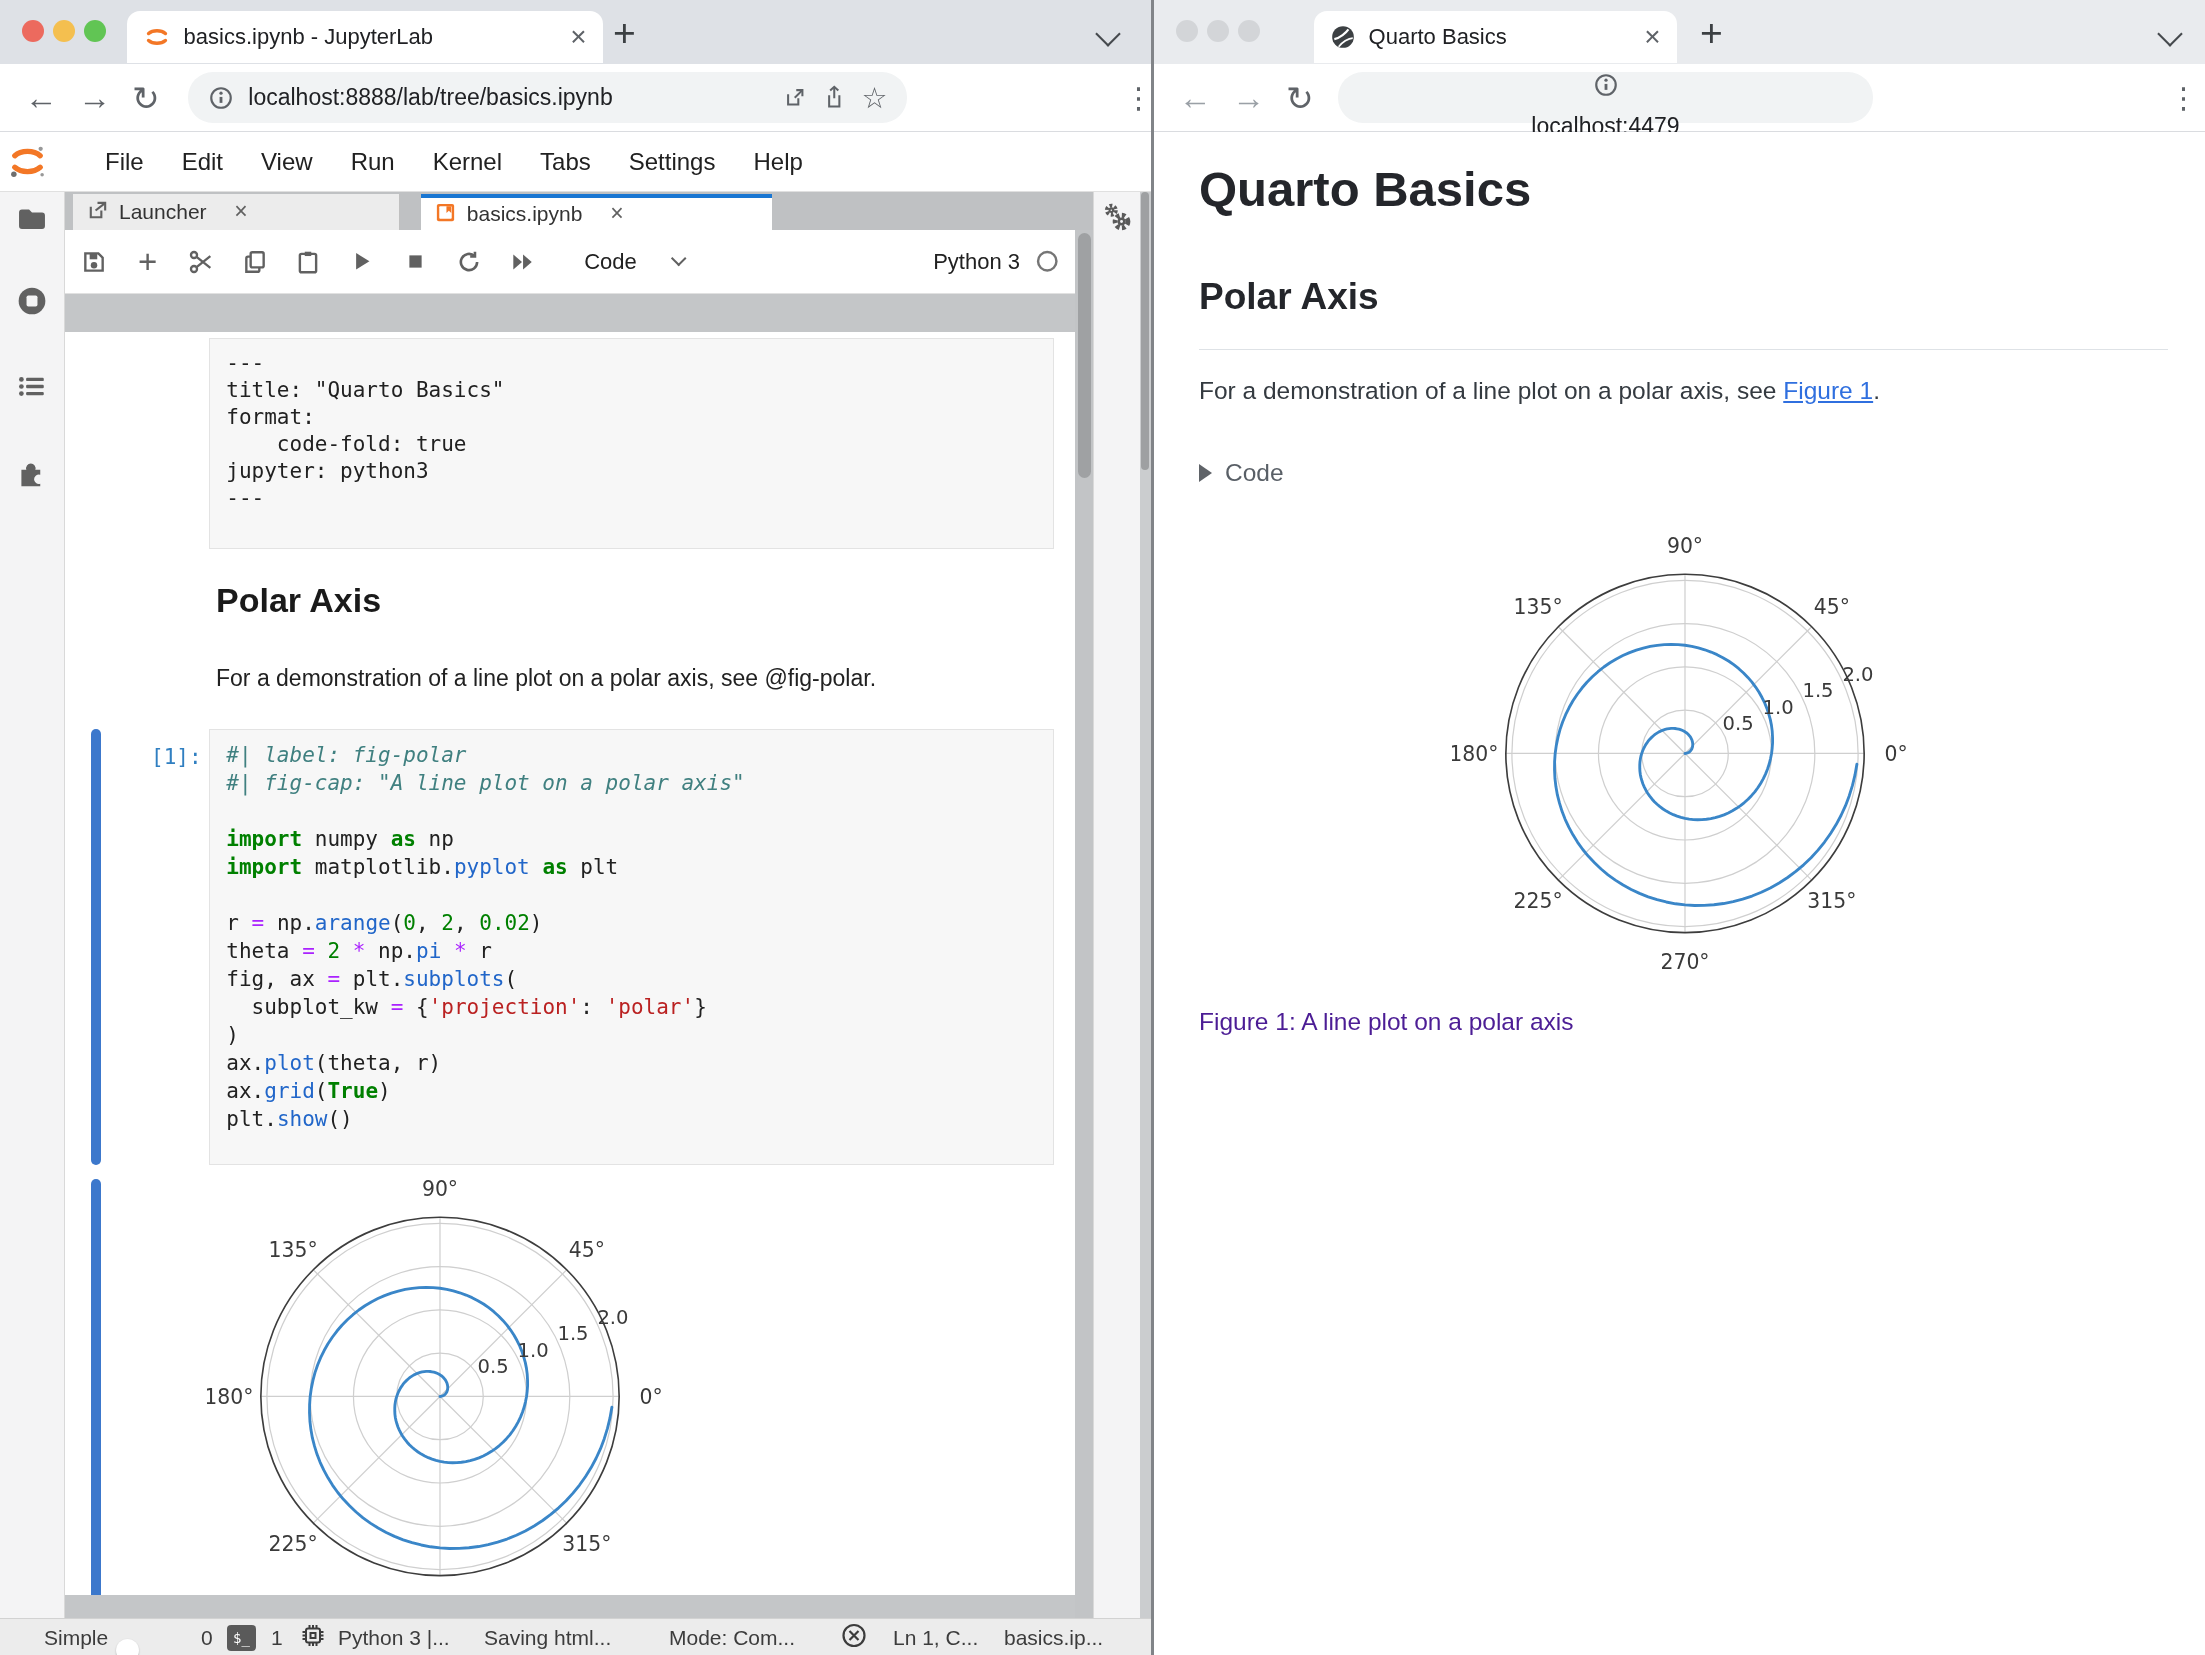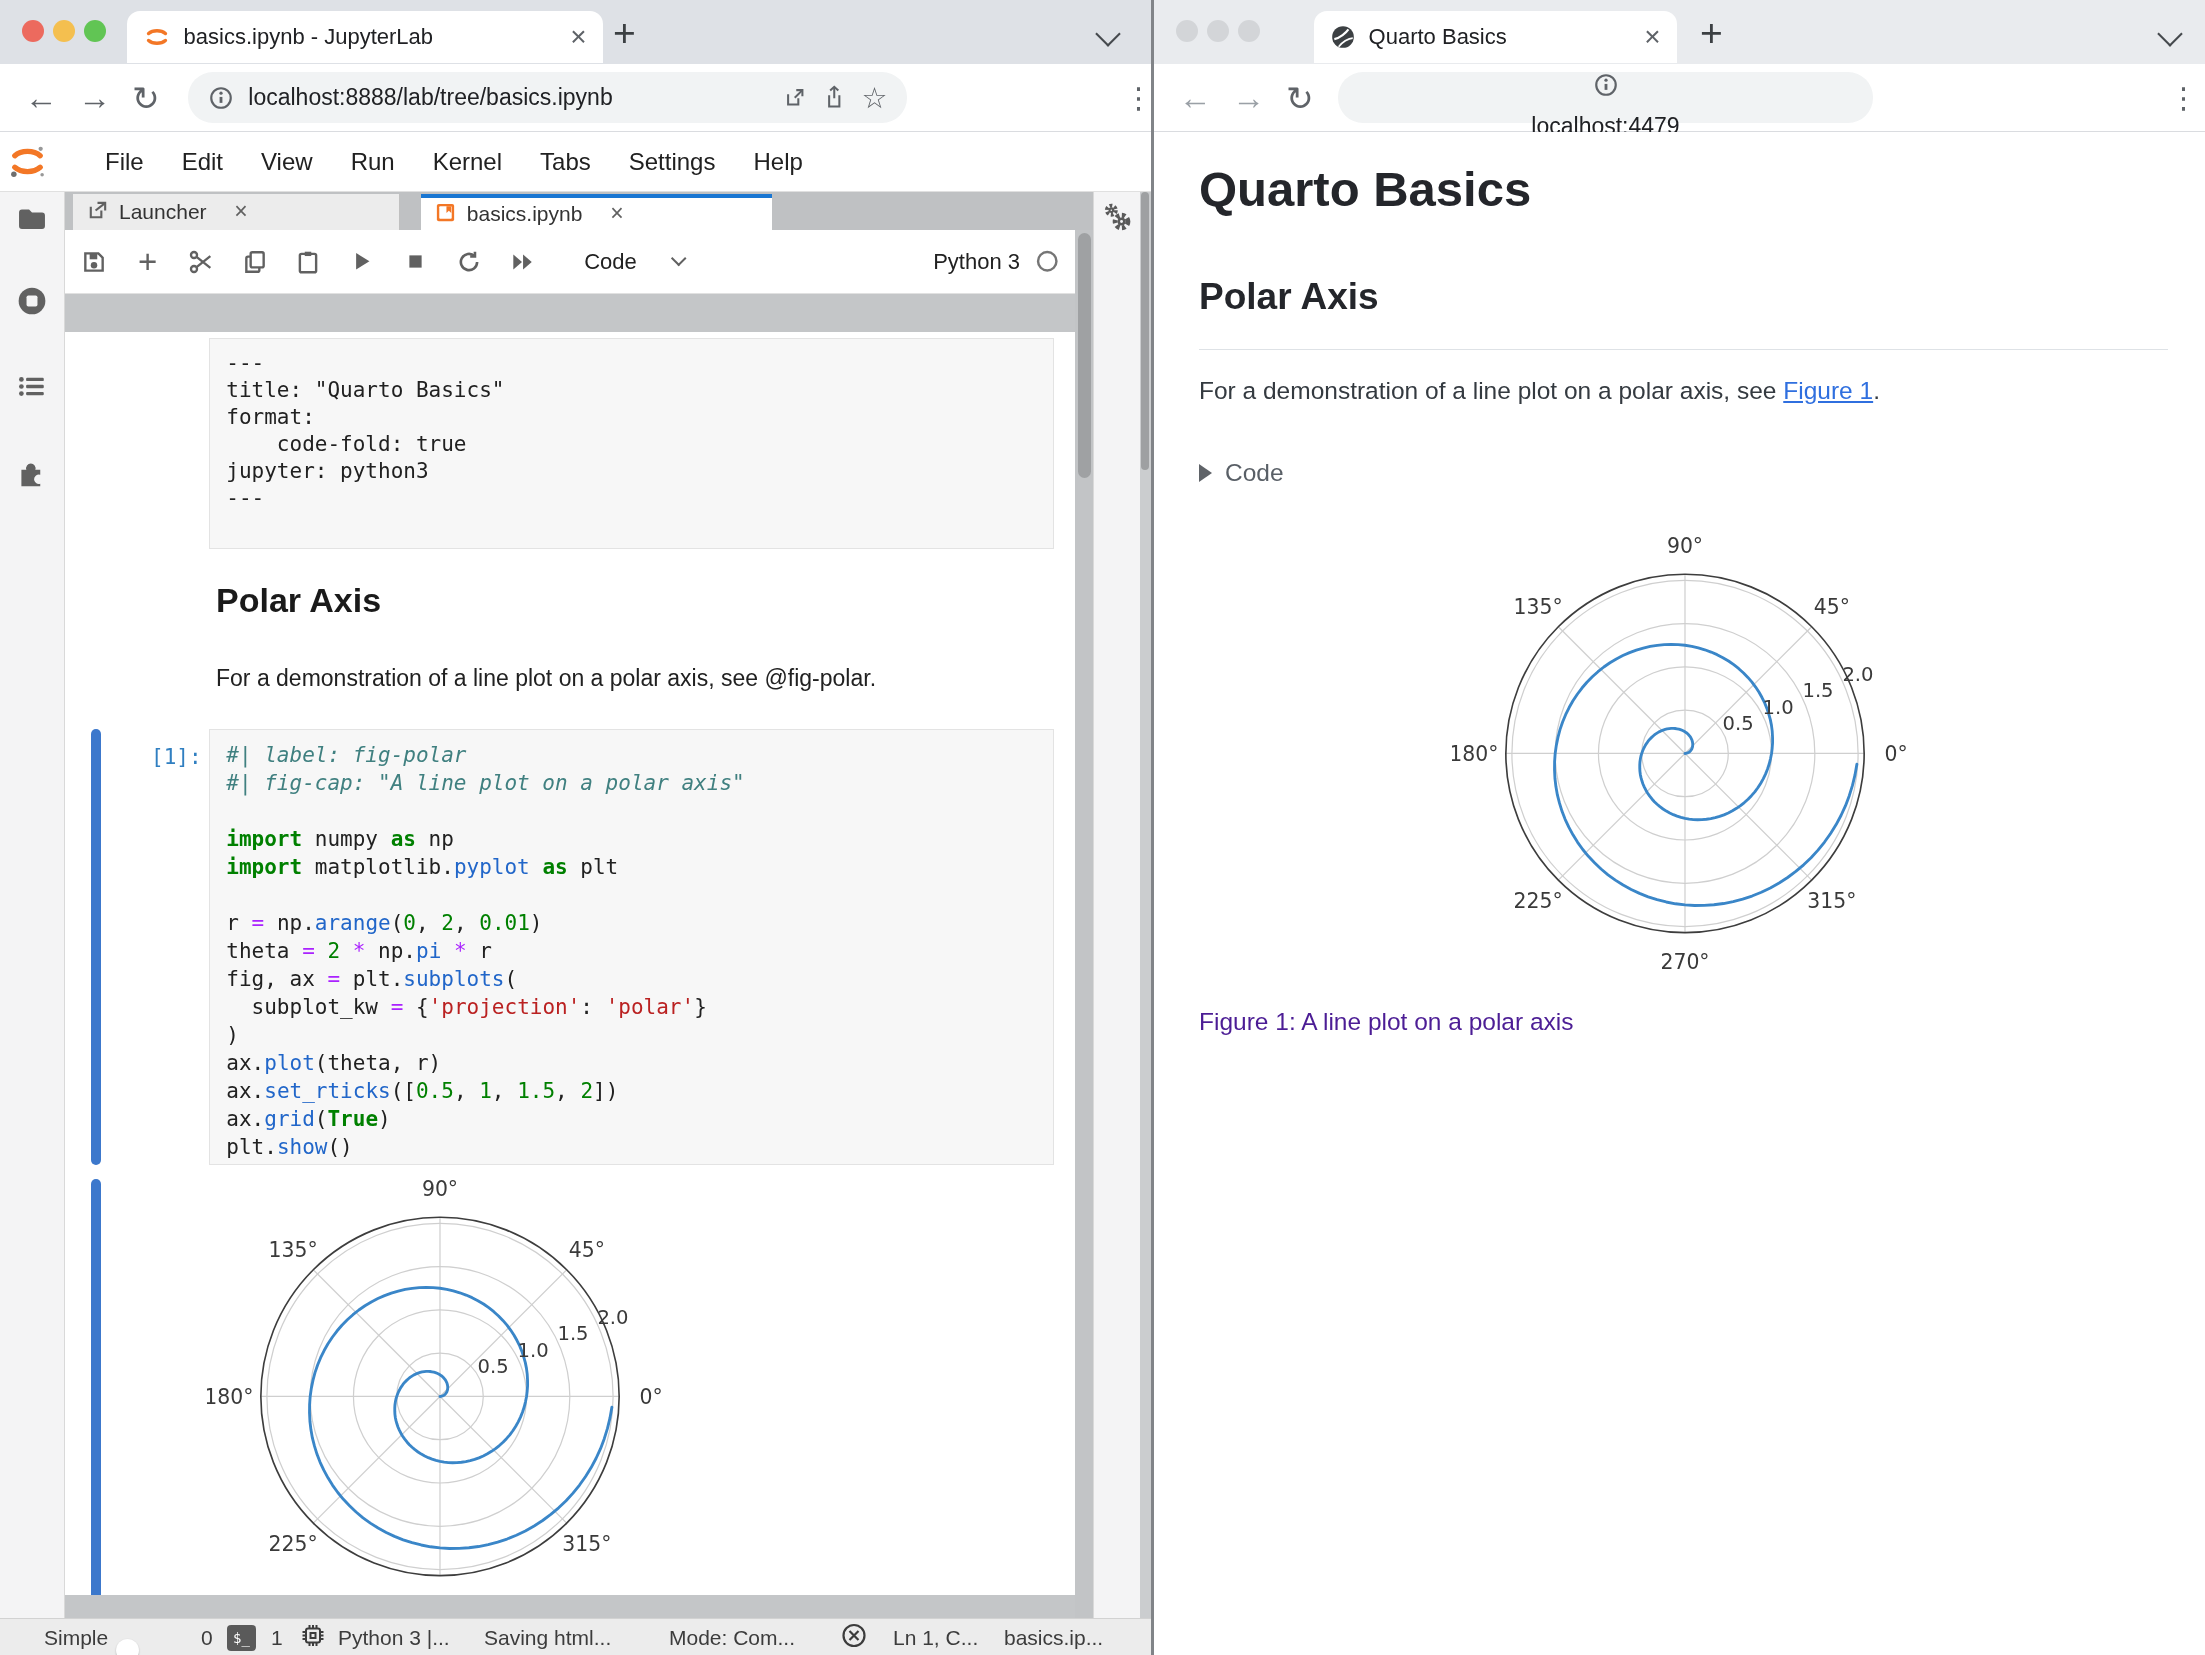--- a/index.html
+++ b/index.html
@@ -325,27 +325,26 @@
           <div class="prompt">[1]:</div>
           <div class="collapser" style="top:397px; height:436px;"></div>
           <div class="cellbox code-box">
             <div id="code-lines">
                 <div class="cm-line"><span class="tk-c">#| label: fig-polar</span></div>
                 <div class="cm-line"><span class="tk-c">#| fig-cap: "A line plot on a polar axis"</span></div>
                 <div class="cm-line">&nbsp;</div>
                 <div class="cm-line"><span class="tk-k">import</span><span class="tk-p"> numpy </span><span class="tk-k">as</span><span class="tk-p"> np</span></div>
                 <div class="cm-line"><span class="tk-k">import</span><span class="tk-p"> matplotlib.</span><span class="tk-f">pyplot</span><span class="tk-p"> </span><span class="tk-k">as</span><span class="tk-p"> plt</span></div>
                 <div class="cm-line">&nbsp;</div>
-                <div class="cm-line"><span class="tk-p">r </span><span class="tk-o">=</span><span class="tk-p"> np.</span><span class="tk-f">arange</span><span class="tk-p">(</span><span class="tk-n">0</span><span class="tk-p">, </span><span class="tk-n">2</span><span class="tk-p">, </span><span class="tk-n">0.01</span><span class="tk-p">)</span></div>
+                <div class="cm-line"><span class="tk-p">r </span><span class="tk-o">=</span><span class="tk-p"> np.</span><span class="tk-f">arange</span><span class="tk-p">(</span><span class="tk-n">0</span><span class="tk-p">, </span><span class="tk-n">2</span><span class="tk-p">, </span><span class="tk-n">0.02</span><span class="tk-p">)</span></div>
                 <div class="cm-line"><span class="tk-p">theta </span><span class="tk-o">=</span><span class="tk-p"> </span><span class="tk-n">2</span><span class="tk-p"> </span><span class="tk-o">*</span><span class="tk-p"> np.</span><span class="tk-f">pi</span><span class="tk-p"> </span><span class="tk-o">*</span><span class="tk-p"> r</span></div>
                 <div class="cm-line"><span class="tk-p">fig, ax </span><span class="tk-o">=</span><span class="tk-p"> plt.</span><span class="tk-f">subplots</span><span class="tk-p">(</span></div>
                 <div class="cm-line"><span class="tk-p">  subplot_kw </span><span class="tk-o">=</span><span class="tk-p"> {</span><span class="tk-s">'projection'</span><span class="tk-p">: </span><span class="tk-s">'polar'</span><span class="tk-p">}</span></div>
                 <div class="cm-line"><span class="tk-p">)</span></div>
                 <div class="cm-line"><span class="tk-p">ax.</span><span class="tk-f">plot</span><span class="tk-p">(theta, r)</span></div>
-                <div class="cm-line"><span class="tk-p">ax.</span><span class="tk-f">set_rticks</span><span class="tk-p">([</span><span class="tk-n">0.5</span><span class="tk-p">, </span><span class="tk-n">1</span><span class="tk-p">, </span><span class="tk-n">1.5</span><span class="tk-p">, </span><span class="tk-n">2</span><span class="tk-p">])</span></div>
                 <div class="cm-line"><span class="tk-p">ax.</span><span class="tk-f">grid</span><span class="tk-p">(</span><span class="tk-b">True</span><span class="tk-p">)</span></div>
                 <div class="cm-line"><span class="tk-p">plt.</span><span class="tk-f">show</span><span class="tk-p">()</span></div>
               </div>
           </div>
 
           <div class="collapser" style="top:847px; height:445px;"></div>
           <svg id="polar-left" class="polar fig-left" width="466" height="445" viewBox="0 0 570 545">
               <circle cx="285" cy="270" r="53" fill="none" stroke="#cfcfcf" stroke-width="1.5"></circle>
               <circle cx="285" cy="270" r="106" fill="none" stroke="#cfcfcf" stroke-width="1.5"></circle>
               <circle cx="285" cy="270" r="159" fill="none" stroke="#cfcfcf" stroke-width="1.5"></circle>

